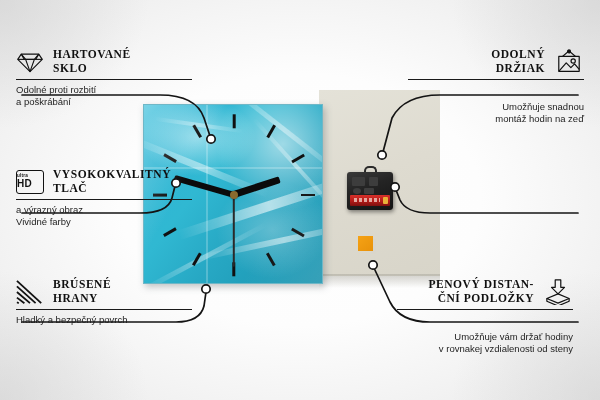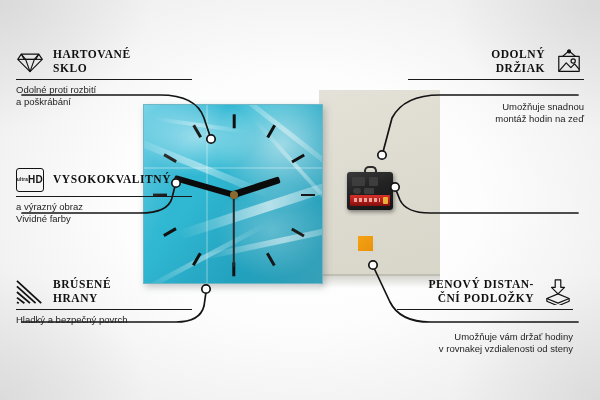--- a/index.html
+++ b/index.html
@@ -122,21 +122,21 @@
   .feat .desc {
     font-family:Liberation Sans, sans-serif;
     font-size:9.5px; line-height:11.5px; color:#1d1d1d;
   }
   .feat.right .desc { text-align:right;margin-top:21px; }
   .icon { width:28px; height:26px; flex:0 0 28px; display:block; }
   .feat.right .icon { flex:0 0 30px; width:30px; }
 
   .hd-badge {
     width:27px; height:24px; border:1.6px solid #121212; border-radius:3px;
-    display:flex; align-items:center; justify-content:center;
+    display:flex; flex-direction:column; align-items:flex-start; justify-content:center;
     line-height:1;
   }
   .hd-ultra { font-family:"Liberation Sans", sans-serif; font-size:4.6px; font-weight:700; letter-spacing:.2px; color:#121212; }
   .hd-hd { font-family:"Liberation Sans", sans-serif; font-size:10px; font-weight:700; letter-spacing:.3px; color:#121212; margin-top:.5px; }
 
   
   #f-glass  { left:16px;  top:48px; }
   #f-print  { left:16px;  top:168px; }
   #f-edges  { left:16px;  top:278px; }
   #f-holder { left:408px; top:48px; }
@@ -263,20 +263,21 @@
   </div>
 
   <div class="feat left" id="f-print">
     <div class="head">
       <div class="icon hd-badge">
         <span class="hd-ultra">ultra</span>
         <span class="hd-hd">HD</span>
       </div>
       <div class="title">
         <div>VYSOKOKVALITNÝ</div>
+        <div>TLAČ</div>
       </div>
     </div>
     <div class="rule"></div>
     <div class="desc">
       <div>a výrazný obraz</div>
       <div>Vividné farby</div>
     </div>
   </div>
 
   <div class="feat left" id="f-edges">

